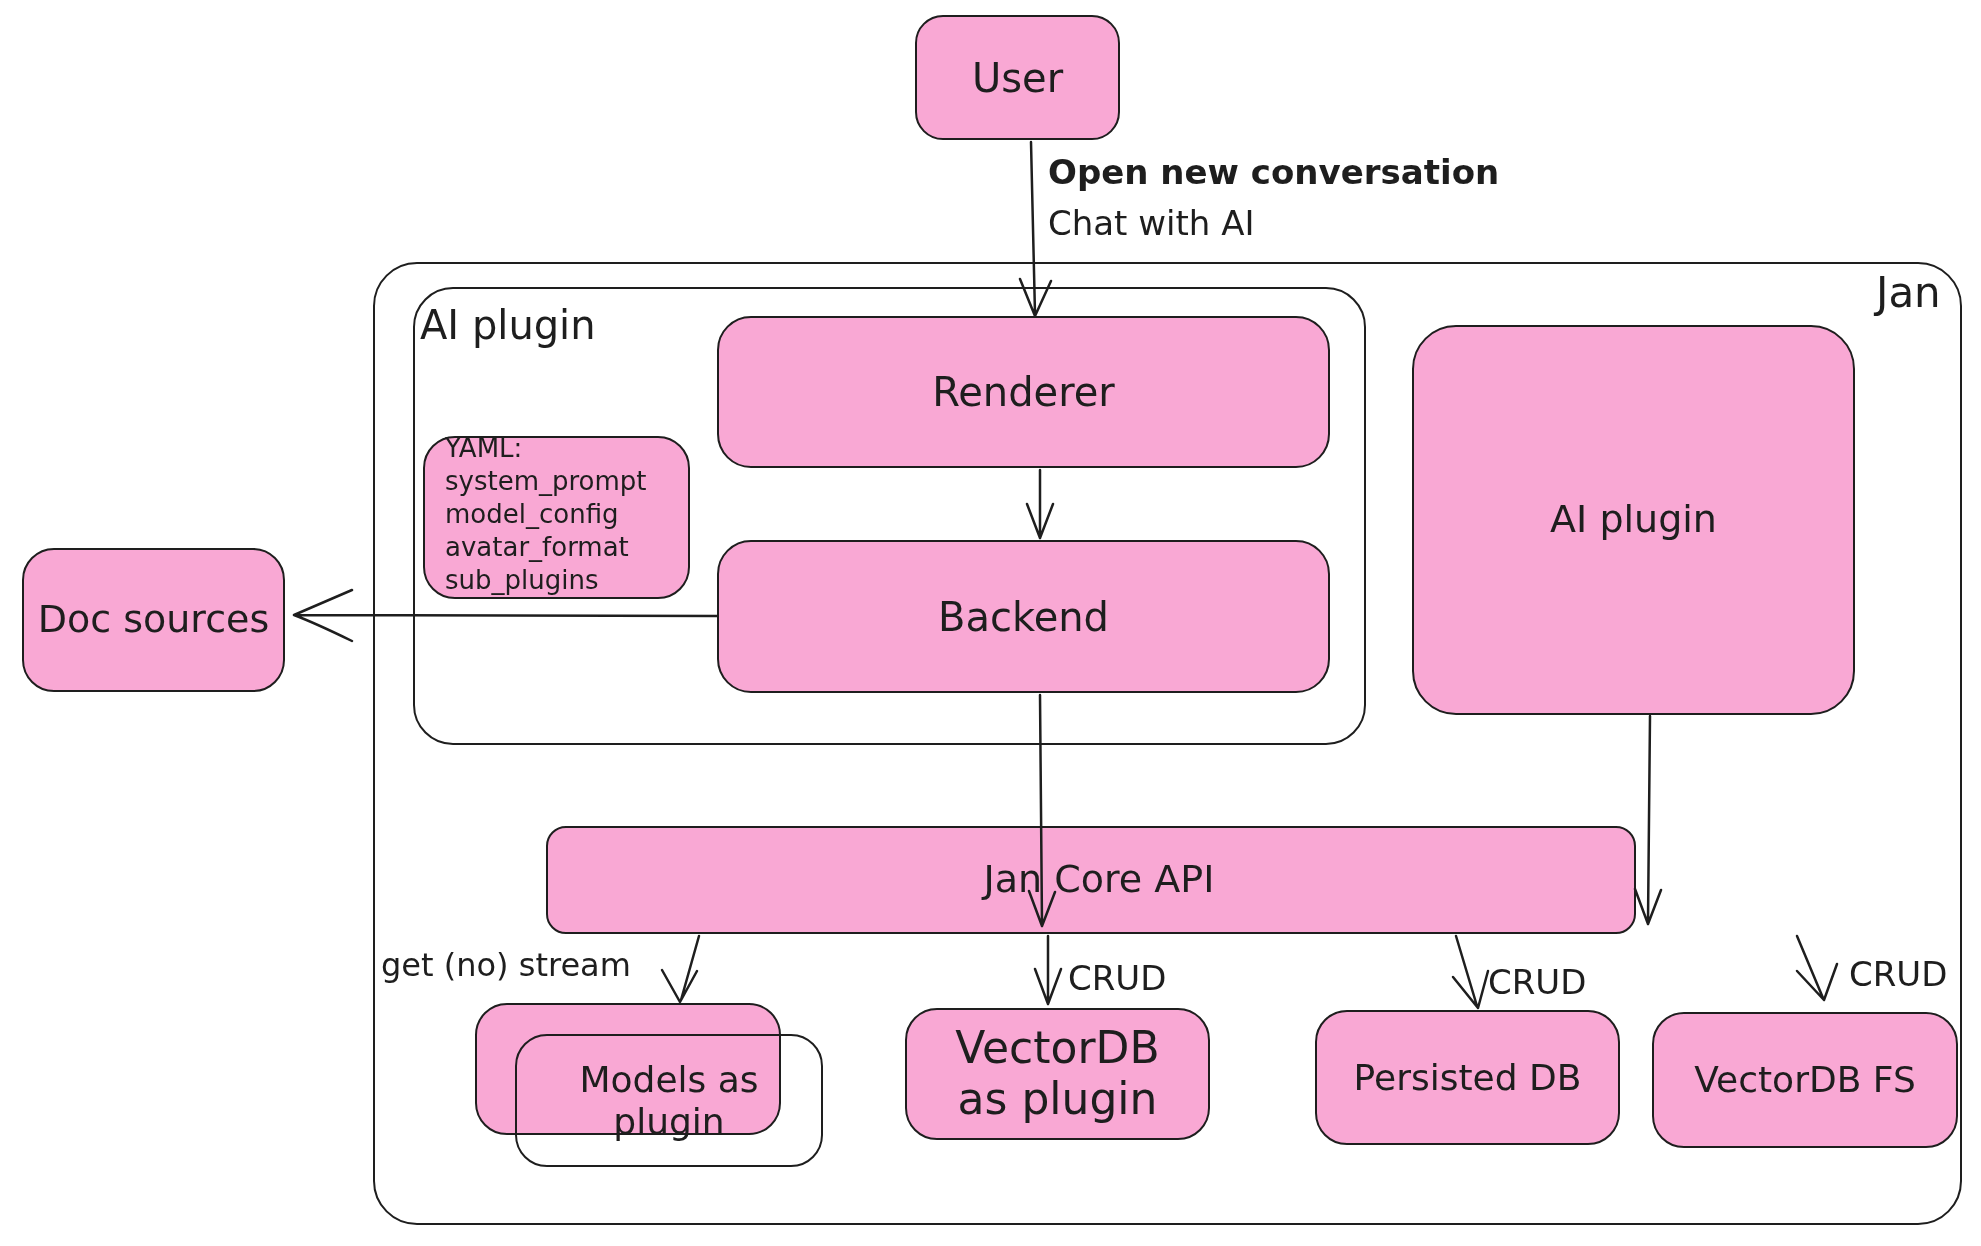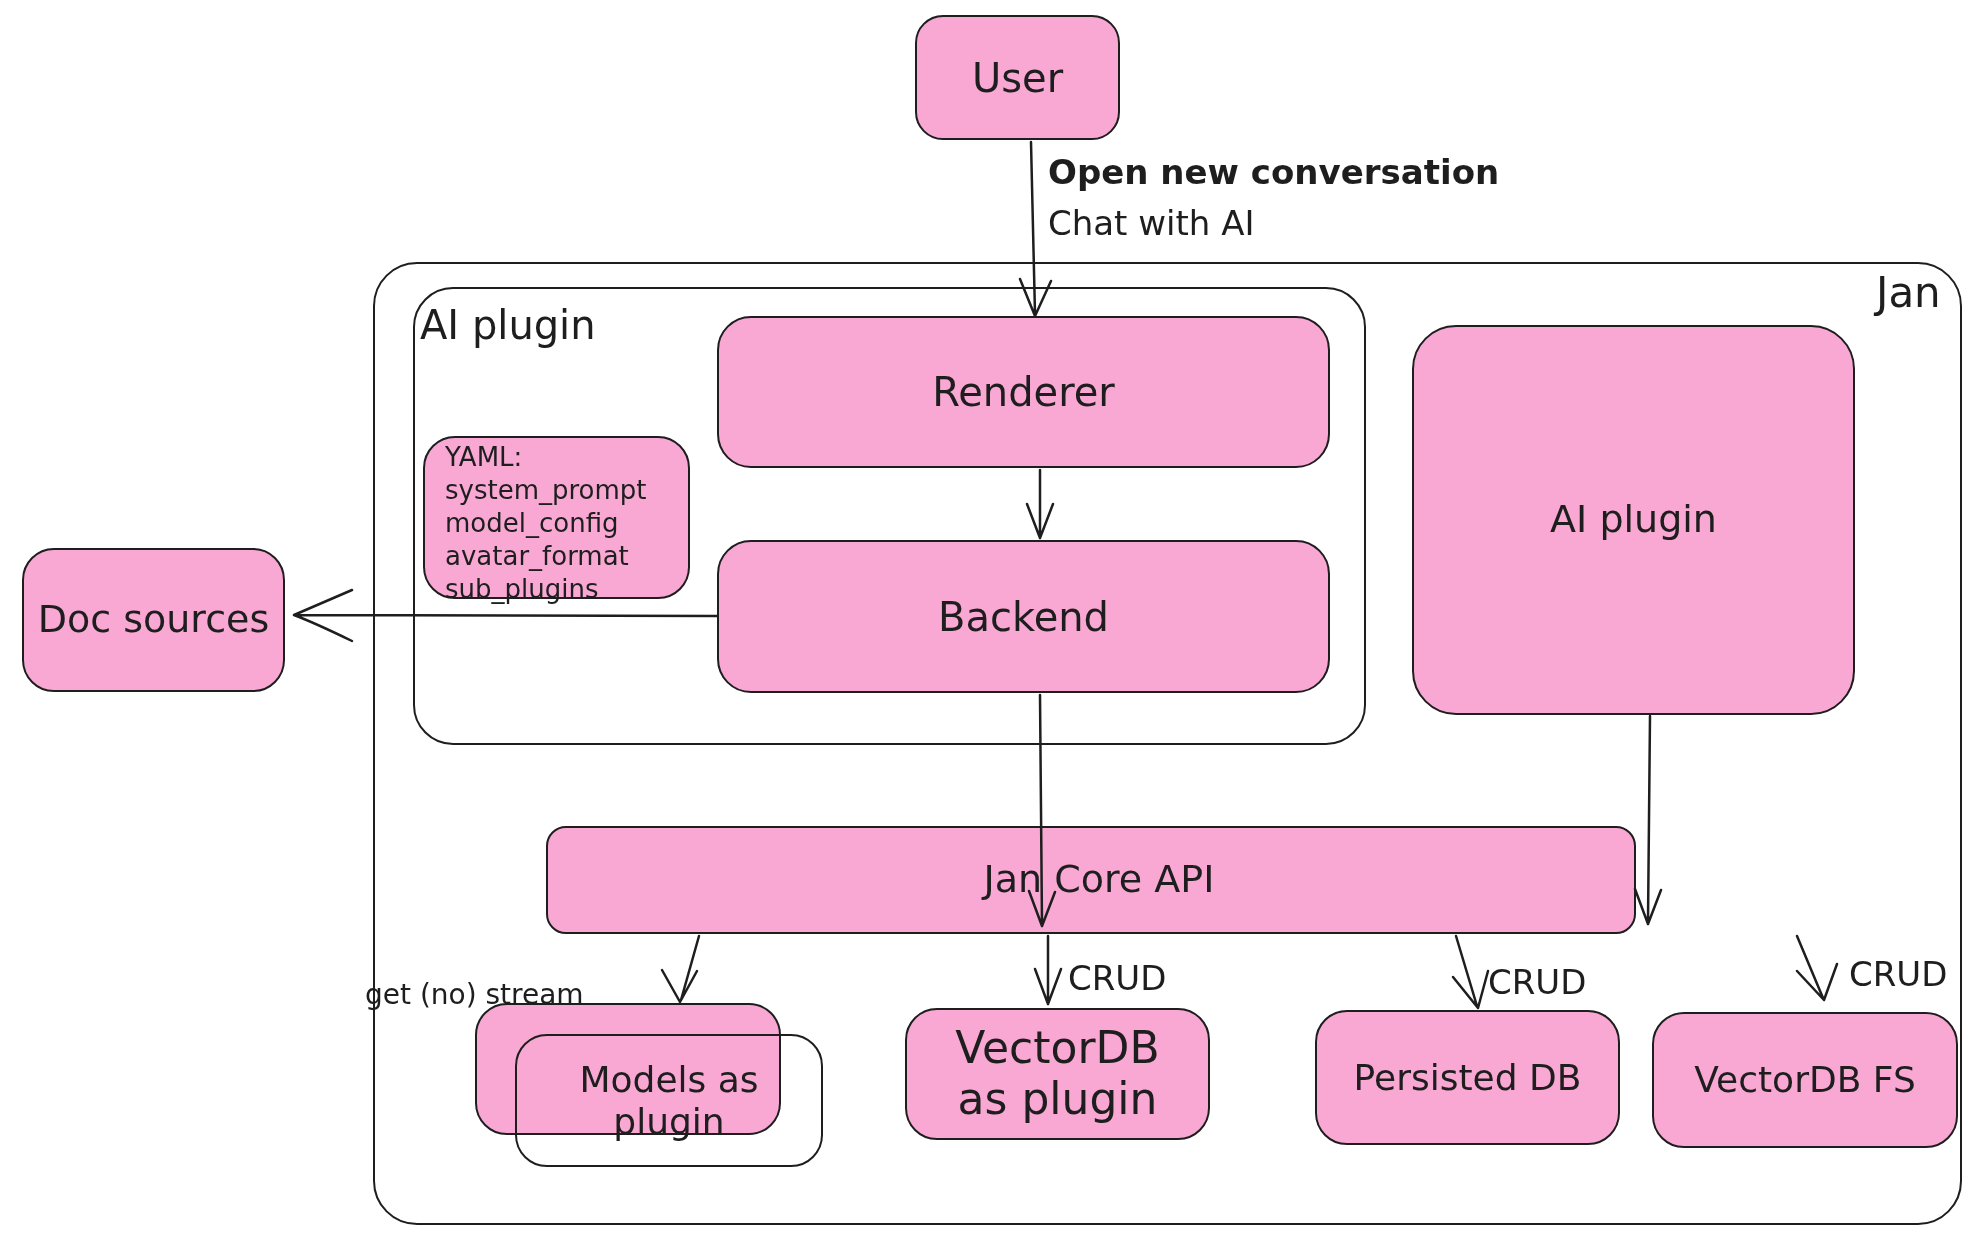--- a/index.html
+++ b/index.html
@@ -72,21 +72,21 @@
   </div>
 
   <div class="box" style="left:717px; top:316px; width:613px; height:152px; border-radius:34px;">
     <span class="node-label" style="font-size:40px;">Renderer</span>
   </div>
 
   <div class="box" style="left:717px; top:540px; width:613px; height:153px; border-radius:34px;">
     <span class="node-label" style="font-size:40px;">Backend</span>
   </div>
 
-  <div class="box" style="left:423px; top:436px; width:267px; height:163px; border-radius:32px; align-items:center; justify-content:flex-start; padding:12px 0 0 20px;">
+  <div class="box" style="left:423px; top:436px; width:267px; height:163px; border-radius:32px; align-items:flex-end; justify-content:flex-start; padding:12px 0 0 20px;">
     <div class="note-text">
       <div>YAML:</div>
       <div>system_prompt</div>
       <div>model_config</div>
       <div>avatar_format</div>
       <div>sub_plugins</div>
     </div>
   </div>
 
   <div class="box" style="left:1412px; top:325px; width:443px; height:390px; border-radius:44px;">
@@ -113,21 +113,21 @@
   <div class="box" style="left:1315px; top:1010px; width:305px; height:135px; border-radius:32px;">
     <span class="node-label" style="font-size:36px;">Persisted DB</span>
   </div>
 
   <div class="box" style="left:1652px; top:1012px; width:306px; height:136px; border-radius:32px;">
     <span class="node-label" style="font-size:36px;">VectorDB FS</span>
   </div>
 
   <div class="floating-label" style="left:1048px; top:152px; font-size:34px;font-weight:bold;">Open new conversation</div>
   <div class="floating-label" style="left:1048px; top:203px; font-size:34px;">Chat with AI</div>
-  <div class="floating-label" style="left:365px; top:946px; font-size:28px;margin-top:32px;">get (no) stream</div>
+  <div class="floating-label" style="left:381px; top:946px; font-size:32px;">get (no) stream</div>
   <div class="floating-label" style="left:1068px; top:958px; font-size:34px;">CRUD</div>
   <div class="floating-label" style="left:1488px; top:962px; font-size:34px;">CRUD</div>
   <div class="floating-label" style="left:1849px; top:954px; font-size:34px;">CRUD</div>
 
   <svg class="arrow-layer" width="1981" height="1246" viewBox="0 0 1981 1246">
     <path d="M1031 142 L1035 314 M1020 279 L1035 316 M1051 281 L1035 316"></path>
     <path d="M1040 470 L1040 536 M1027 504 L1040 538 M1053 504 L1040 538"></path>
     <path d="M717 616 L296 615 M352 590 Q315 606 294 615 M352 641 Q315 623 294 615"></path>
     <path d="M1040 695 L1042 924 M1029 891 L1042 926 M1055 892 L1042 926"></path>
     <path d="M1650 716 L1648 922 M1635 889 L1648 924 M1661 890 L1648 924"></path>

